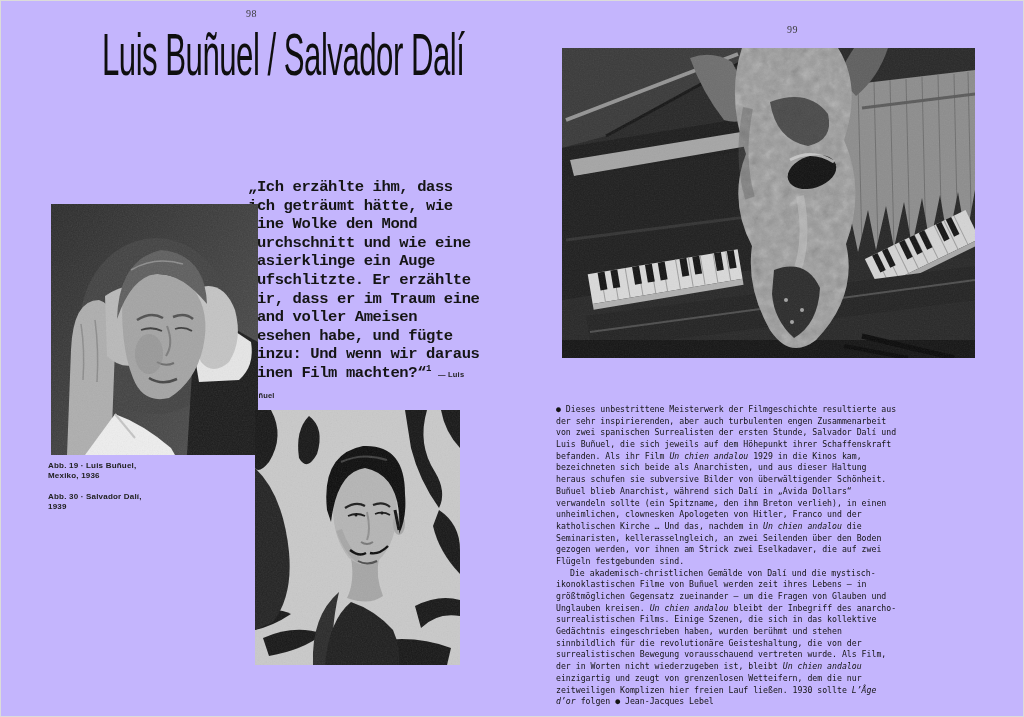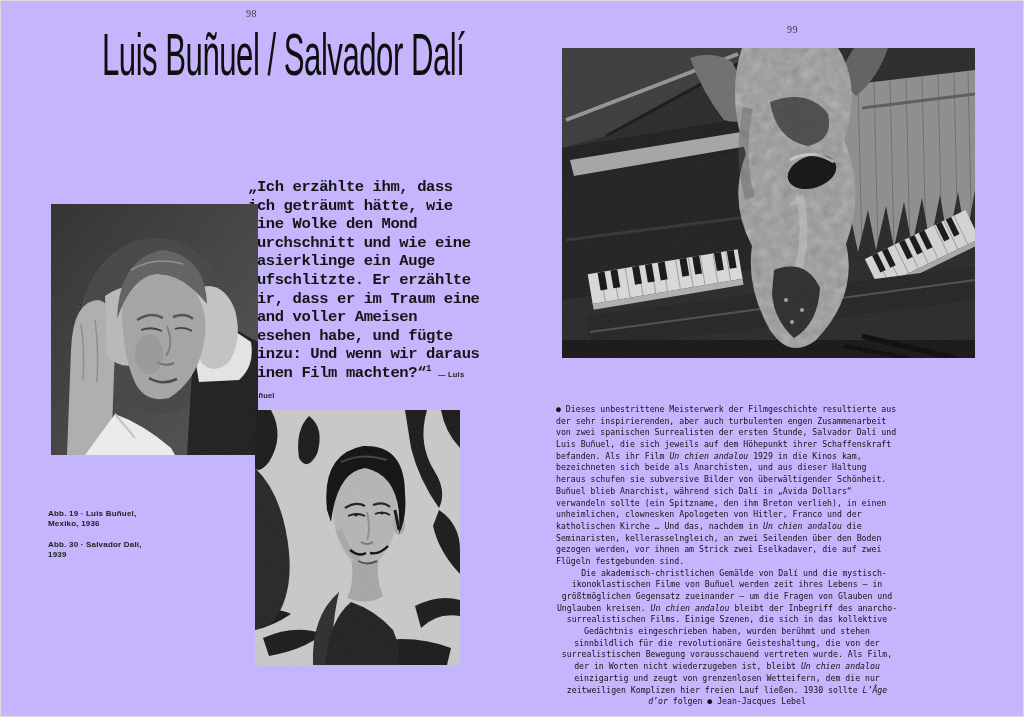--- a/index.html
+++ b/index.html
@@ -51,38 +51,38 @@
     font-family: "Liberation Sans", sans-serif;
     font-weight: 700;
     font-size: 7.5px;
     letter-spacing: 0.2px;
     color: #222;
     margin-left: 7px;
   }
 
   .cap {
     font-size: 8px; font-weight: 700;
-    line-height: 10px; color: #222; letter-spacing: 0.2px; margin-top: 48px;
+    line-height: 10px; color: #222; letter-spacing: 0.2px;
   }
 
   .cap-right {
     width: 84px;
     font-size: 8px; font-weight: 700;
     line-height: 9.8px; color: #222; letter-spacing: 0.2px;
   }
 
   .bodytext {
     width: 342px;
     font-family: "DejaVu Sans Mono", "Liberation Mono", monospace;
     font-size: 8.2px;
     line-height: 11.68px;
     color: #141414;
   }
   .bodytext p { margin: 0; }
-  .bodytext p.ind { text-indent: 14px; text-align: center; }
+  .bodytext p.ind { text-indent: 14px; }
 
   .footnote {
     width: 110px;
     font-family: "Liberation Serif", serif;
     font-size: 8.5px;
     line-height: 10.4px;
     color: #2a2a2a;
   }
   .fn-marker { padding-right: 6px; }
 

